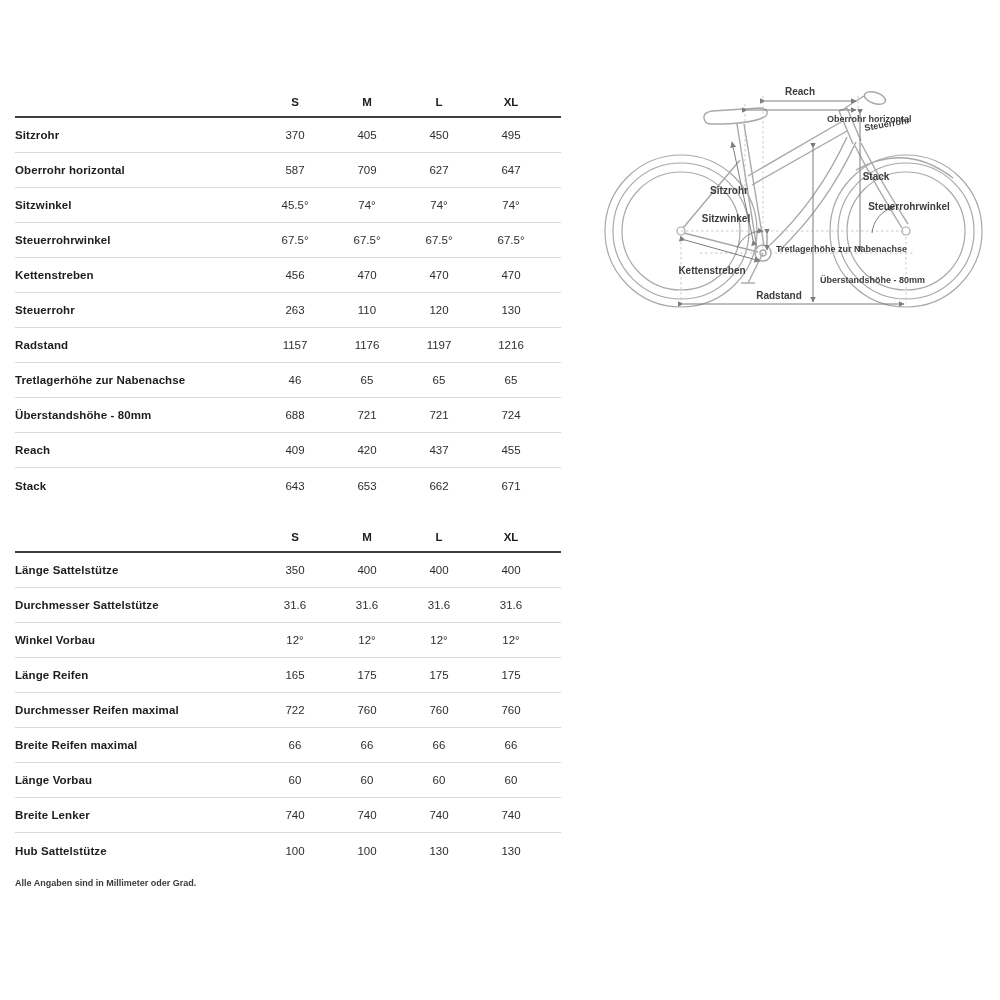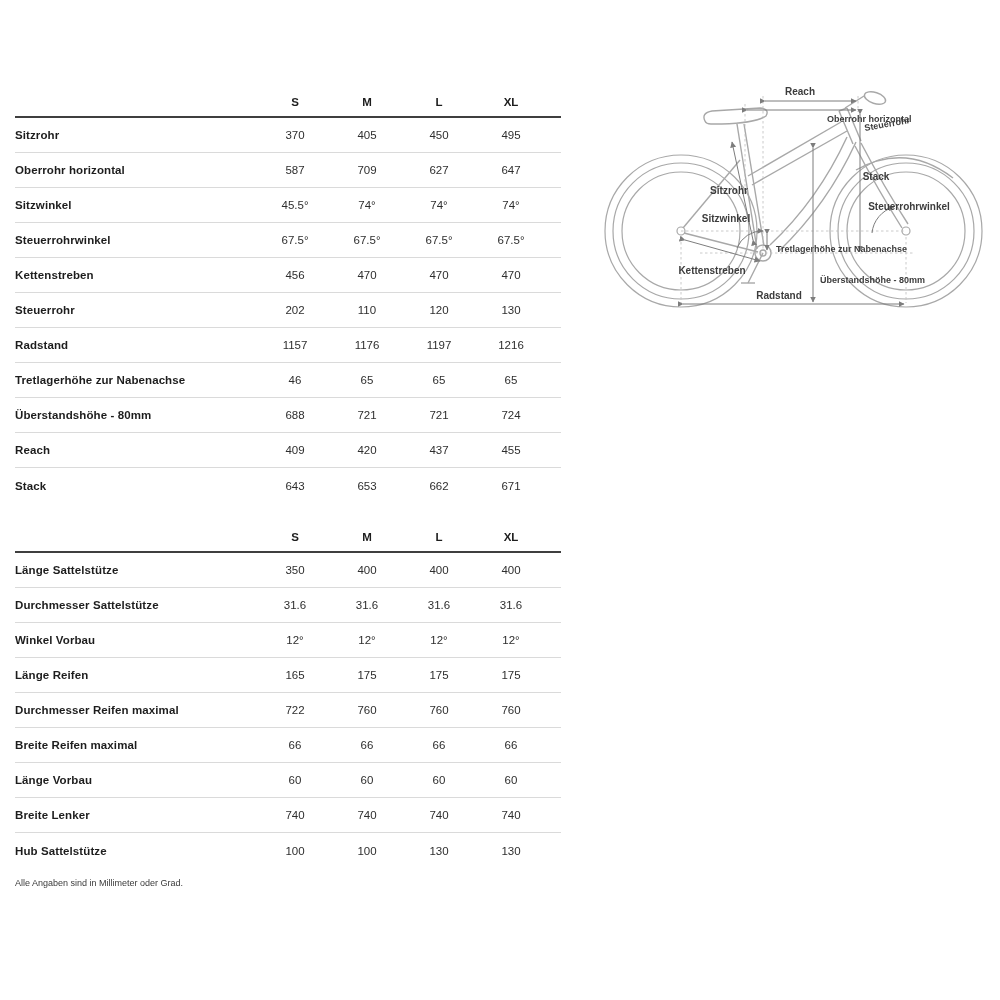--- a/index.html
+++ b/index.html
@@ -18,21 +18,21 @@
   }
   .trow.thead { height:30px; border-bottom:2px solid #3f3f3f; }
   .trow:last-child { border-bottom:none; }
   .rlabel {
     font-weight:bold; font-size:11.5px; color:#1d1d1d; letter-spacing:0.1px;
     white-space:nowrap;
   }
   .val { text-align:center; font-size:11.5px; color:#2e2e2e; }
   .colhead { font-weight:bold; color:#1d1d1d; }
   .footnote {
-    position:absolute; left:15px; top:878px; font-size:9px; color:#3a3a3a;
+    position:absolute; left:15px; top:878px; font-size:9px; color:#3a3a3a;font-weight:bold;
   }
   
   .diagram { position:absolute; left:600px; top:80px; }
   .diagram text {
     font-family:"Liberation Sans", sans-serif; font-size:10px;
     font-weight:bold; fill:#3c3c3c;
   }
   .diagram text.small { font-size:9px; }
   .tube   { stroke:#a8a8a8; stroke-width:1.4; fill:none; }
   .stay   { stroke:#a8a8a8; stroke-width:1.4; fill:none; }
@@ -83,21 +83,21 @@
       </div>
       <div class="trow">
         <div class="rlabel">Kettenstreben</div>
         <div class="val">456</div>
         <div class="val">470</div>
         <div class="val">470</div>
         <div class="val">470</div>
       </div>
       <div class="trow">
         <div class="rlabel">Steuerrohr</div>
-        <div class="val">202</div>
+        <div class="val">263</div>
         <div class="val">110</div>
         <div class="val">120</div>
         <div class="val">130</div>
       </div>
       <div class="trow">
         <div class="rlabel">Radstand</div>
         <div class="val">1157</div>
         <div class="val">1176</div>
         <div class="val">1197</div>
         <div class="val">1216</div>

